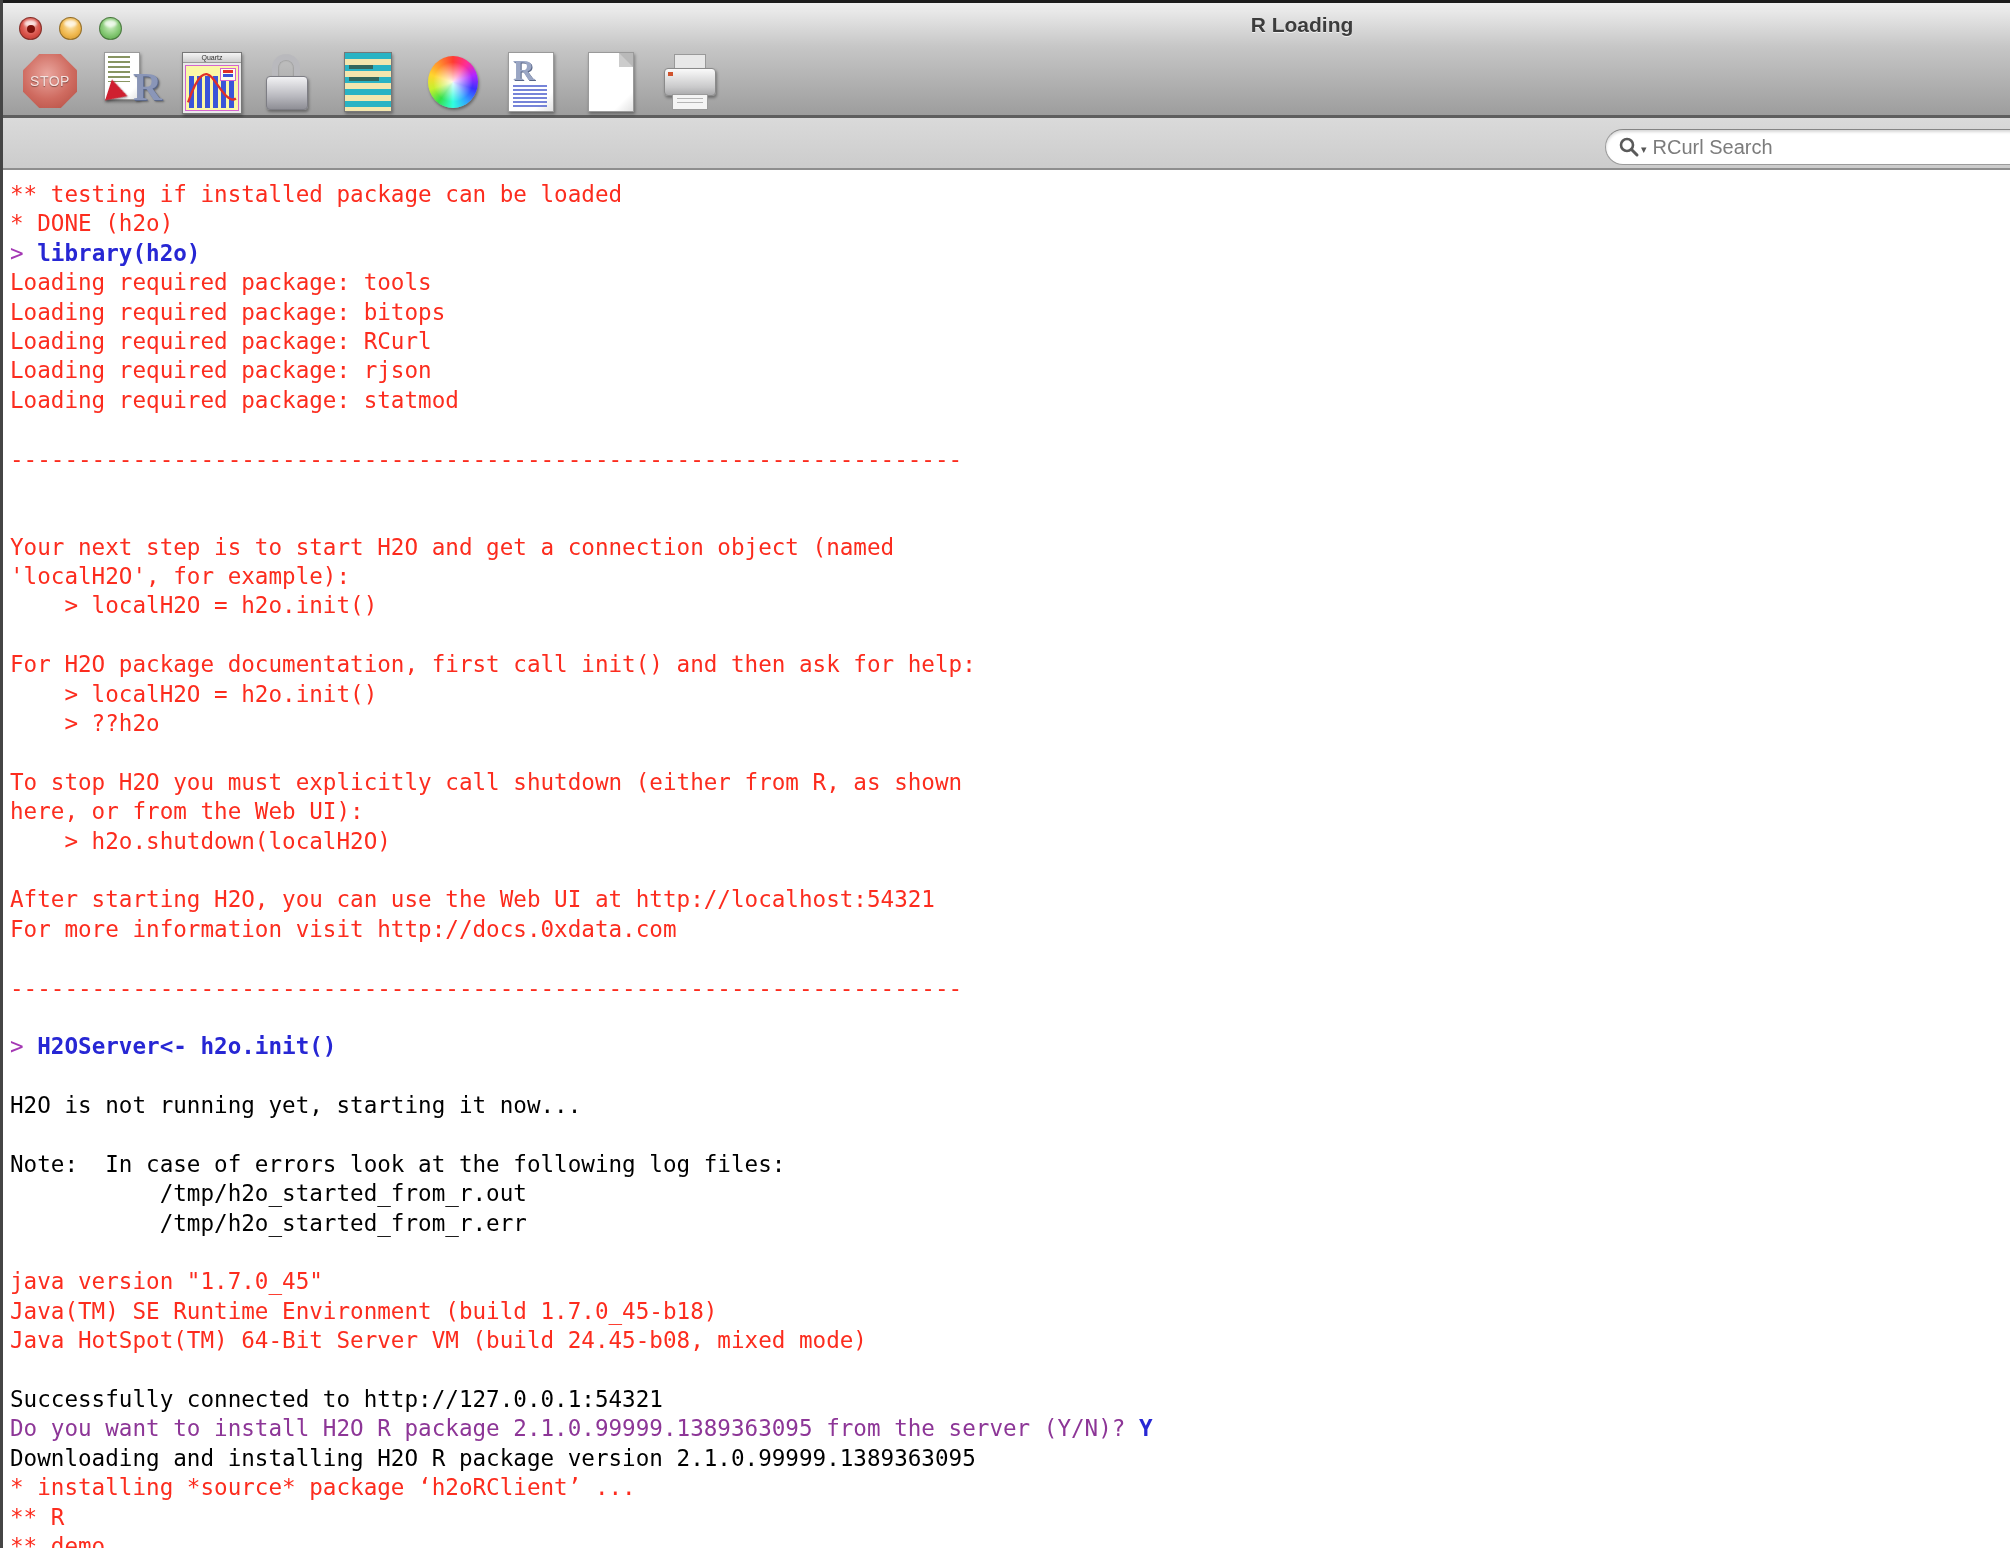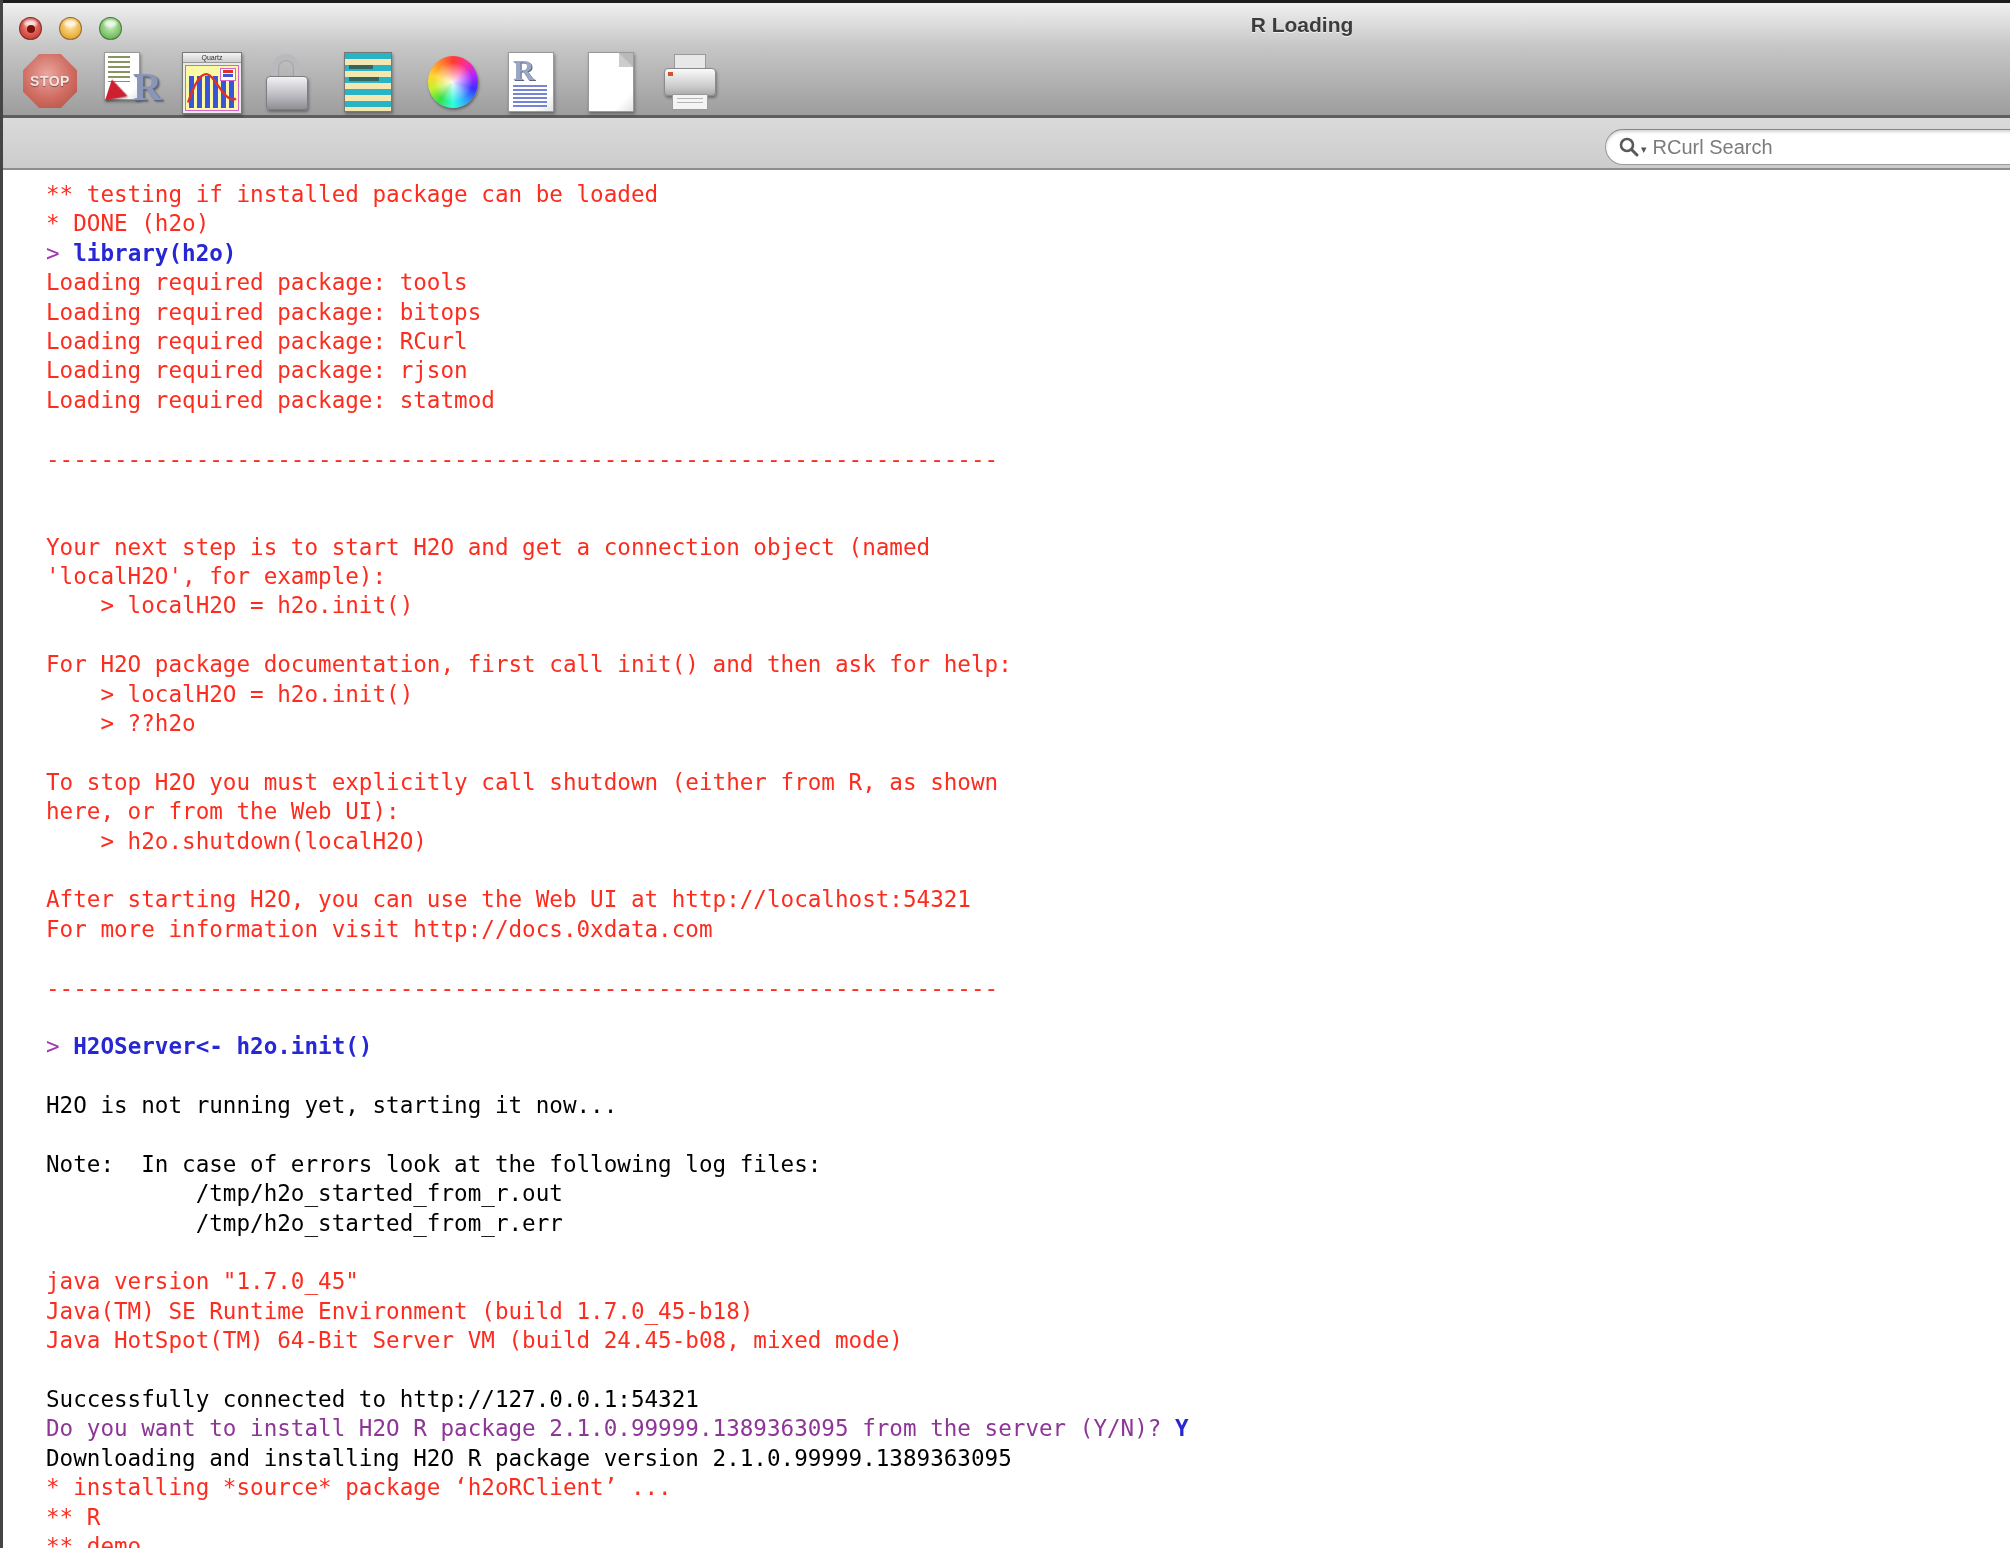--- a/index.html
+++ b/index.html
@@ -33,21 +33,21 @@
     position:absolute;left:0;top:47px;width:2010px;height:68px;
     background:linear-gradient(#c6c6c6,#9d9d9d);
     border-bottom:3px solid #5e5e5e;box-sizing:content-box;
   }
   .tb-btn{position:absolute;top:5px;width:62px;height:58px;}
   
   .octagon{position:absolute;left:3px;top:2px;width:54px;height:54px;
     background:radial-gradient(circle at 45% 38%,#eaa79f 0%,#cf6b60 55%,#b24c41 100%);
     clip-path:polygon(30% 0,70% 0,100% 30%,100% 70%,70% 100%,30% 100%,0 70%,0 30%);
     display:flex;align-items:center;justify-content:center;}
-  .octagon span{color:#f6e3e0;font-weight:bold;font-size:14px;letter-spacing:.5px;
+  .octagon span{color:#f6e3e0;font-weight:normal;font-size:14px;letter-spacing:.5px;
     text-shadow:0 1px 1px rgba(0,0,0,.4);}
   
   .page{position:absolute;background:linear-gradient(135deg,#ffffff 80%,#e2e2e2 100%);
     border:1px solid #9a9a9a;box-shadow:1px 2px 3px rgba(0,0,0,.35);}
   
   .rsrc-page{left:4px;top:0;width:34px;height:46px;}
   .rsrc-lines{position:absolute;left:3px;top:3px;width:22px;height:26px;
     background:repeating-linear-gradient(#6a7a3a 0 2px,transparent 2px 5px);opacity:.8;}
   .rsrc-R{position:absolute;right:0px;bottom:0px;font-family:"Liberation Serif",serif;
     font-weight:bold;font-size:40px;color:#8a96b8;text-shadow:1px 1px 0 #5a6788,2px 2px 2px rgba(0,0,0,.4);}
@@ -123,21 +123,21 @@
   
   .console{
     position:absolute;left:0;top:170px;width:2010px;height:1378px;background:#ffffff;
     overflow:hidden;
   }
   .console-pre{
     margin:0;padding:10px 0 0 10px;
     font-family:"DejaVu Sans Mono",monospace;
     font-size:22.6px;line-height:29.4px;white-space:pre;
   }
-  .cline{height:29.4px;margin-left:36px;}
+  .cline{height:29.4px;}
   .seg-red{color:var(--c-red);}
   .seg-input{color:var(--c-blue);font-weight:bold;}
   .seg-prompt{color:var(--c-prompt);}
   .seg-question{color:var(--c-question);}
   .seg-plain{color:var(--c-black);}
 </style>
 </head>
 <body>
 
 <div class="top-edge"></div>

